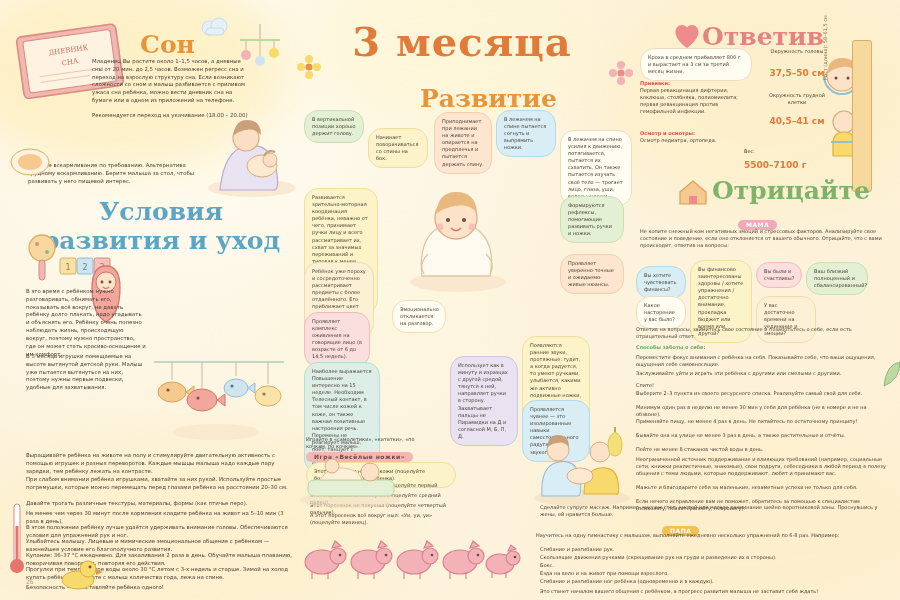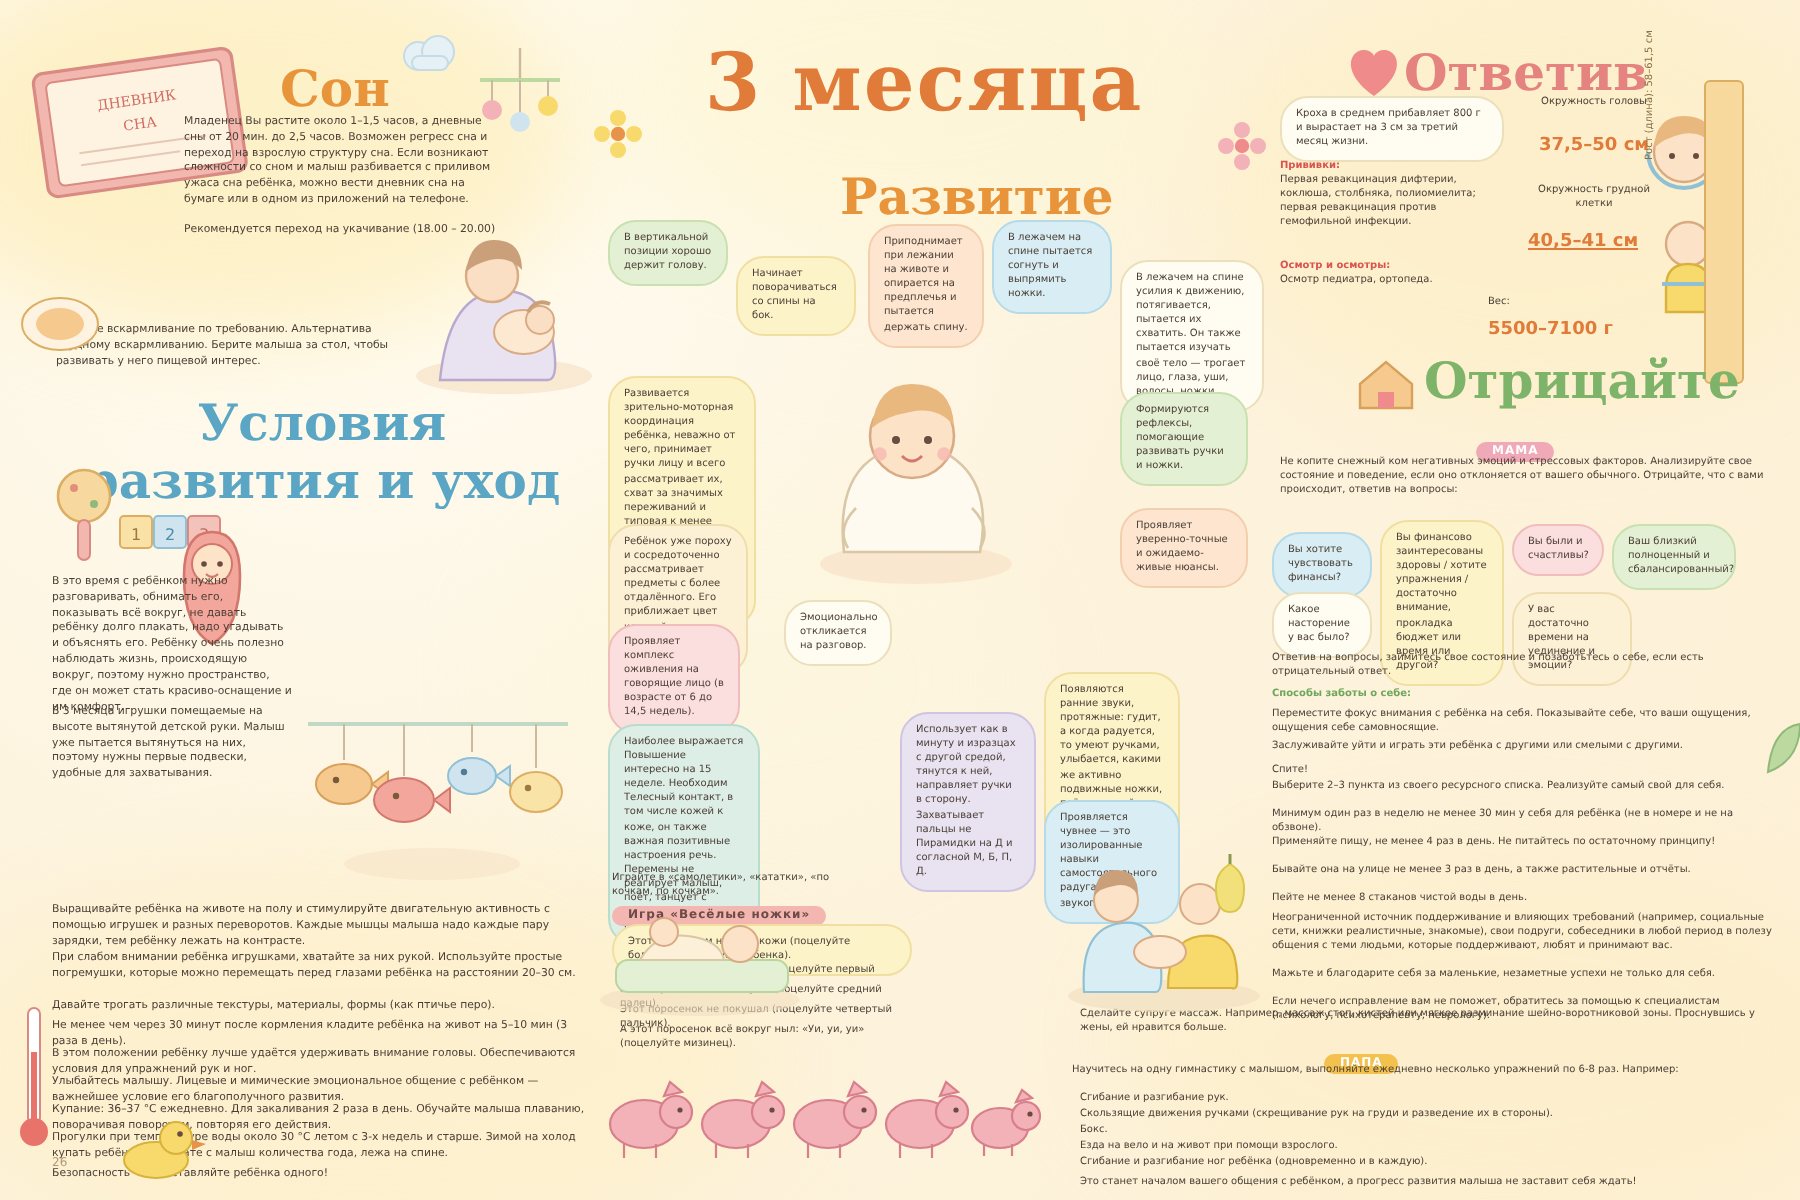--- a/index.html
+++ b/index.html
@@ -272,21 +272,21 @@
 
   <div class="t tiny5" style="left:640px;top:130px;width:112px;">
     <b class="red">Осмотр и осмотры:</b>
     <div>Осмотр педиатра, ортопеда.</div>
   </div>
 
   <div class="t tiny5" style="left:764px;top:48px;width:66px;text-align:center;">Окружность головы</div>
   <div class="t numb" style="left:764px;top:68px;width:66px;text-align:center;color:#e07b39;">37,5–50 см</div>
 
   <div class="t tiny5" style="left:764px;top:92px;width:66px;text-align:center;">Окружность грудной клетки</div>
-  <div class="t numb" style="left:764px;top:116px;width:66px;text-align:left;color:#e07b39;text-decoration:underline;">40,5–41 см</div>
+  <div class="t numb" style="left:764px;top:116px;width:66px;text-align:center;color:#e07b39;">40,5–41 см</div>
 
   <div class="t tiny5" style="left:744px;top:148px;">Вес:</div>
   <div class="t numb" style="left:744px;top:160px;color:#e07b39;">5500–7100 г</div>
 
   <svg class="t" style="left:820px;top:56px;" width="46" height="50">
     <circle cx="22" cy="20" r="15" fill="#fce2c6" stroke="#d9ab84" stroke-width="1.2"></circle>
     <path d="M7 18 q1 -16 15 -16 q15 0 15 15 q-6 -8 -16 -6 q-9 2 -14 7z" fill="#e8b87e"></path>
     <circle cx="16" cy="22" r="1.5" fill="#6b4b3e"></circle>
       <circle cx="28" cy="22" r="1.5" fill="#6b4b3e"></circle>
     <path d="M4 20 a18 18 0 0 0 36 0" stroke="#8fc0d6" stroke-width="2" fill="none"></path>

